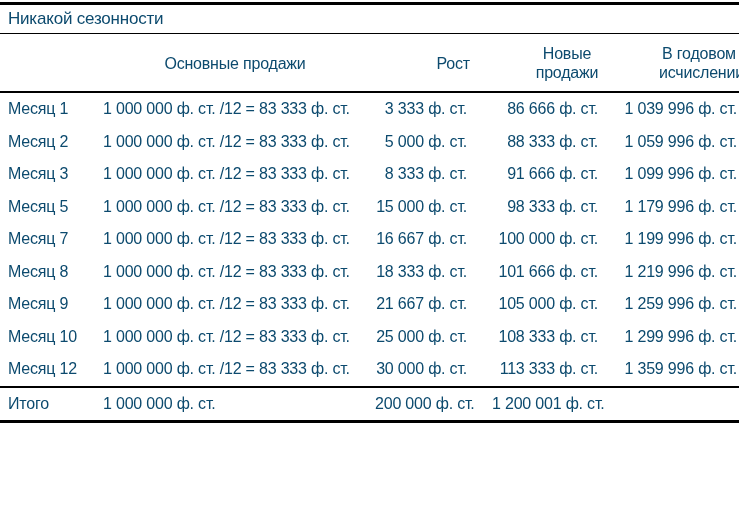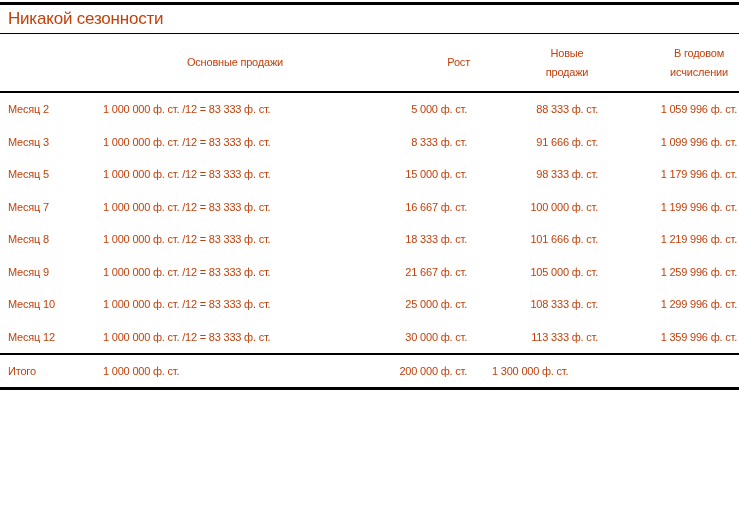--- a/index.html
+++ b/index.html
@@ -1,21 +1,21 @@
 <!DOCTYPE html>
 <html><head>
 <meta charset="utf-8">
 <style>
   html, body { margin: 0; padding: 0; background: #ffffff; }
   .page {
     position: relative;
     width: 739px;
     height: 526px;
     background: #ffffff;
-    color: #c2410c;
+    color: #0c4a6e;
     font-family: "Liberation Sans", sans-serif;
     letter-spacing: -0.2px;
     box-sizing: border-box;
     padding-top: 2px;
     overflow: hidden;
   }
   .rule { width: 739px; background: #000000; }
   .rule-thick { height: 3px; }
   .rule-thin  { height: 1px; }
   .table-title {
@@ -23,21 +23,21 @@
     display: flex;
     align-items: center;
     padding-left: 8px;
     font-size: 17px;
     box-sizing: border-box;
   }
   table {
     width: 739px;
     border-collapse: collapse;
     table-layout: fixed;
-    font-size: 11px;
+    font-size: 16px;
   }
   col.c1 { width: 95px; }
   col.c2 { width: 280px; }
   col.c3 { width: 95px; }
   col.c4 { width: 130px; }
   col.c5 { width: 139px; }
   td { padding: 0; vertical-align: middle; white-space: nowrap; }
   thead td {
     height: 57px;
     border-bottom: 2.5px solid #000000;
@@ -86,20 +86,27 @@
       <tr>
         <td class="hc1"></td>
         <td class="hc2"><span class="hwrap">Основные продажи</span></td>
         <td class="hc3"><span class="hwrap">Рост</span></td>
         <td class="hc4"><span class="hwrap">Новые продажи</span></td>
         <td class="hc5"><span class="hwrap">В годовом исчислении</span></td>
       </tr>
     </thead>
     <tbody>
       <tr>
+          <td class="cell-label">Месяц 1</td>
+          <td class="cell-base">1 000 000 ф. ст. /12 = 83 333 ф. ст.</td>
+          <td class="cell-growth">3 333 ф. ст.</td>
+          <td class="cell-new">86 666 ф. ст.</td>
+          <td class="cell-annualized">1 039 996 ф. ст.</td>
+        </tr>
+      <tr>
           <td class="cell-label">Месяц 2</td>
           <td class="cell-base">1 000 000 ф. ст. /12 = 83 333 ф. ст.</td>
           <td class="cell-growth">5 000 ф. ст.</td>
           <td class="cell-new">88 333 ф. ст.</td>
           <td class="cell-annualized">1 059 996 ф. ст.</td>
         </tr>
       <tr>
           <td class="cell-label">Месяц 3</td>
           <td class="cell-base">1 000 000 ф. ст. /12 = 83 333 ф. ст.</td>
           <td class="cell-growth">8 333 ф. ст.</td>
@@ -147,20 +154,20 @@
           <td class="cell-growth">30 000 ф. ст.</td>
           <td class="cell-new">113 333 ф. ст.</td>
           <td class="cell-annualized">1 359 996 ф. ст.</td>
         </tr>
     </tbody>
     <tfoot>
       <tr>
         <td class="cell-label">Итого</td>
         <td class="cell-base">1 000 000 ф. ст.</td>
         <td class="cell-growth">200 000 ф. ст.</td>
-        <td class="cell-new">1 300 000 ф. ст.</td>
+        <td class="cell-new">1 200 001 ф. ст.</td>
         <td class="cell-annualized"></td>
       </tr>
     </tfoot>
   </table>
 
   <div class="rule rule-thick"></div>
 </div>
 
 </body></html>

